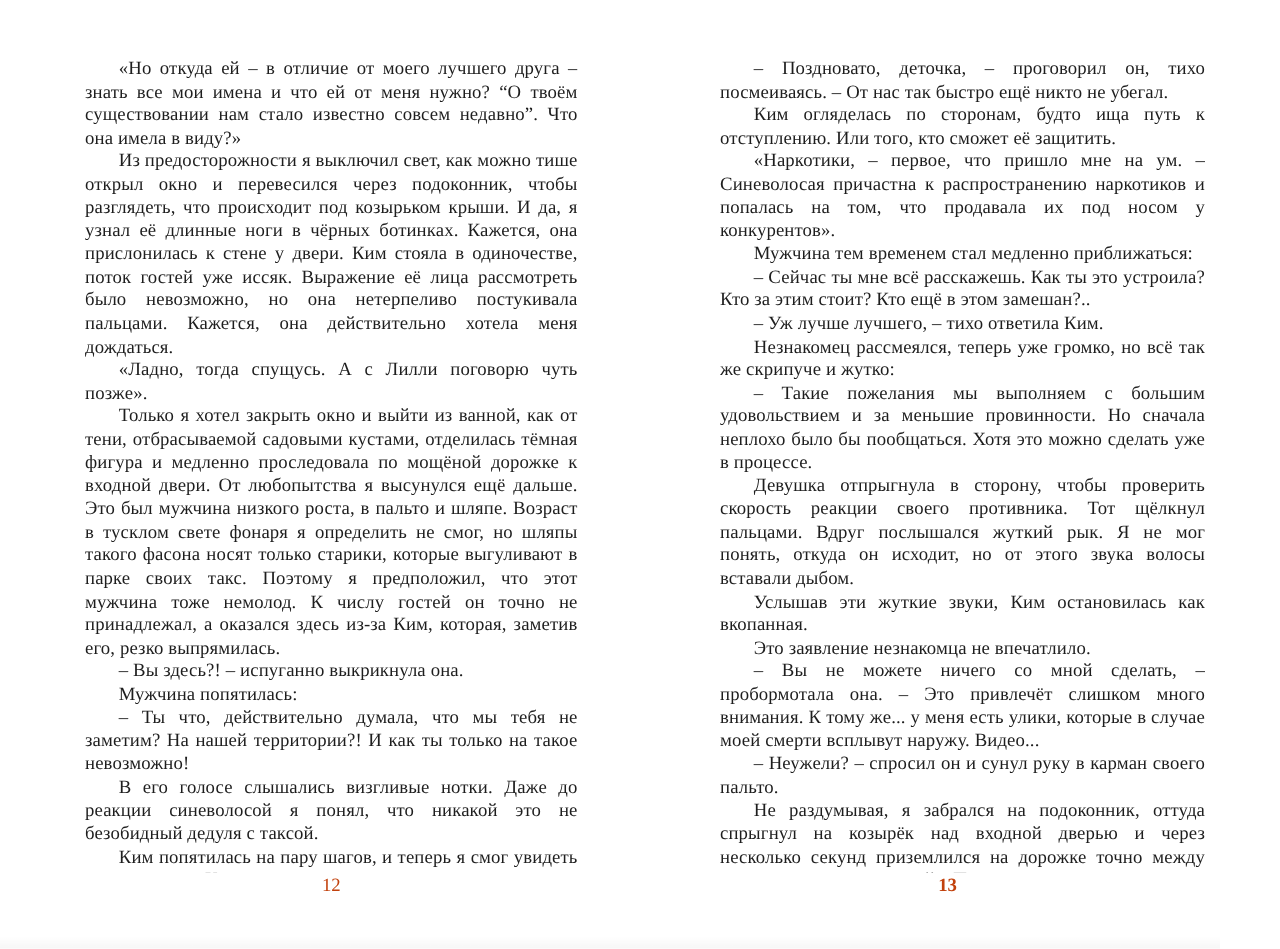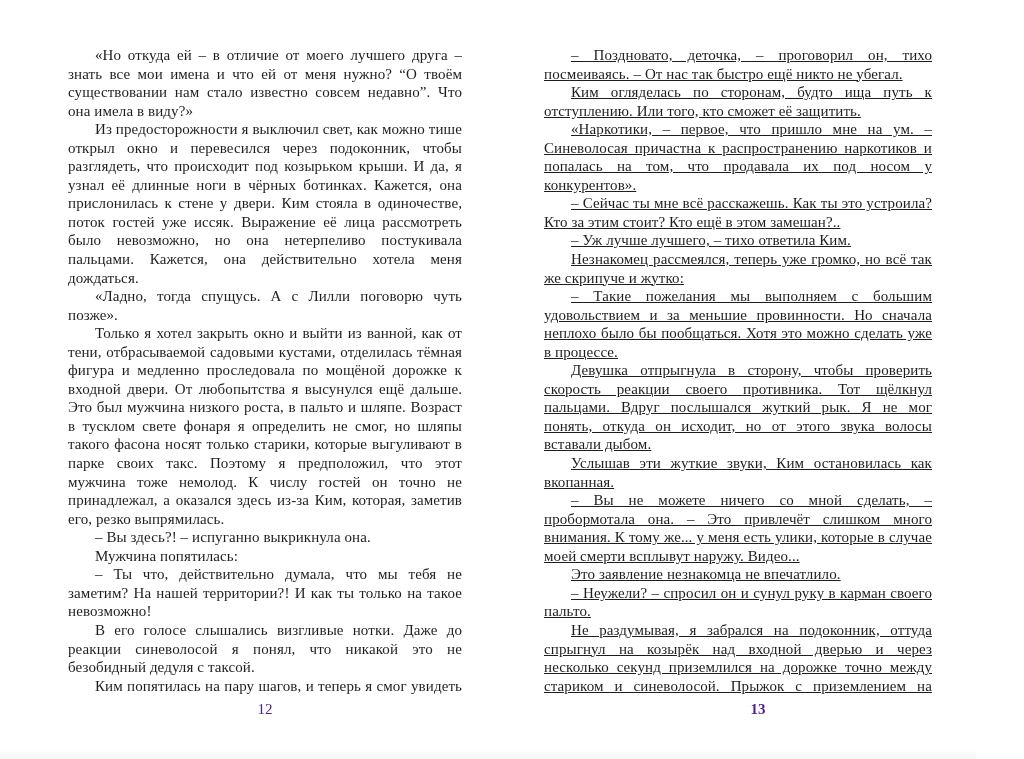--- a/index.html
+++ b/index.html
@@ -32,33 +32,33 @@
     position: absolute;
     top: 46px;
     height: 652px;
     overflow: hidden;
     font-size: 15px;
     line-height: 18.55px;
     text-align: justify;
     letter-spacing: 0.1px;
   }
   #left-text  { left: 68px;  width: 394px; }
-  #right-text { left: 544px; width: 388px; text-decoration: underline; }
+  #right-text { left: 576px; width: 388px; }
   .par {
     margin: 0;
     padding: 0;
     text-indent: 1.8em;
   }
   .par i { font-style: italic; }
   .page-number {
     position: absolute;
     top: 701px;
     font-size: 15px;
     text-align: center;
-    color: #4c1d95;
+    color: #c2410c;
   }
   #left-num  { left: 68px;  width: 394px; }
   #right-num { left: 564px; width: 388px; font-weight: bold; }
 </style>
 </head>
 <body>
 
 <div class="spread">
 
   <div id="left-text" class="page-text" lang="ru">
@@ -70,28 +70,29 @@
       <p class="par"><span>Мужчина попятилась:</span></p>
       <p class="par"><span>– Ты что, действительно думала, что мы тебя не заметим? На нашей территории?! И как ты только на такое невозможно!</span></p>
       <p class="par"><span>В его голосе слышались визгливые нотки. Даже до реакции синеволосой я понял, что никакой это не безобидный дедуля с таксой.</span></p>
       <p class="par"><span>Ким попятилась на пару шагов, и теперь я смог увидеть её полностью. Казалось, старик застал девушку врасплох.</span></p>
     </div>
 
   <div id="right-text" class="page-text" lang="ru">
       <p class="par"><span>– Поздновато, деточка, – проговорил он, тихо посмеиваясь. – От нас так быстро ещё никто не убегал.</span></p>
       <p class="par"><span>Ким огляделась по сторонам, будто ища путь к отступлению. Или того, кто сможет её защитить.</span></p>
       <p class="par"><span>«Наркотики, – первое, что пришло мне на ум. – Синеволосая причастна к распространению наркотиков и попалась на том, что продавала их под носом у конкурентов».</span></p>
+      <p class="par"><span>Мужчина тем временем стал медленно приближаться:</span></p>
       <p class="par"><span>– Сейчас ты мне всё расскажешь. Как ты это устроила? Кто за этим стоит? Кто ещё в этом замешан?..</span></p>
       <p class="par"><span>– Уж лучше лучшего, – тихо ответила Ким.</span></p>
       <p class="par"><span>Незнакомец рассмеялся, теперь уже громко, но всё так же скрипуче и жутко:</span></p>
       <p class="par"><span>– Такие пожелания мы выполняем с большим удовольствием и за меньшие провинности. Но сначала неплохо было бы пообщаться. Хотя это можно сделать уже в процессе.</span></p>
       <p class="par"><span>Девушка отпрыгнула в сторону, чтобы проверить скорость реакции своего противника. Тот щёлкнул пальцами. Вдруг послышался жуткий рык. Я не мог понять, откуда он исходит, но от этого звука волосы вставали дыбом.</span></p>
       <p class="par"><span>Услышав эти жуткие звуки, Ким остановилась как вкопанная.</span></p>
+      <p class="par"><span>Это заявление незнакомца не впечатлило.</span></p>
       <p class="par"><span>– Вы не можете ничего со мной сделать, – пробормотала она. – Это привлечёт слишком много внимания. К тому же... у меня есть улики, которые в случае моей смерти всплывут наружу. Видео...</span></p>
-      <p class="par"><span>Это заявление незнакомца не впечатлило.</span></p>
       <p class="par"><span>– Неужели? – спросил он и сунул руку в карман своего пальто.</span></p>
       <p class="par"><span>Не раздумывая, я забрался на подоконник, оттуда спрыгнул на козырёк над входной дверью и через несколько секунд приземлился на дорожке точно между стариком и синеволосой. Прыжок с приземлением на четыре опоры – ровно такой же, как я сотни раз отрабатывал на тренировках</span></p>
     </div>
 
   <div id="left-num" class="page-number">12</div>
 
   <div id="right-num" class="page-number">13</div>
 
 </div>
 

